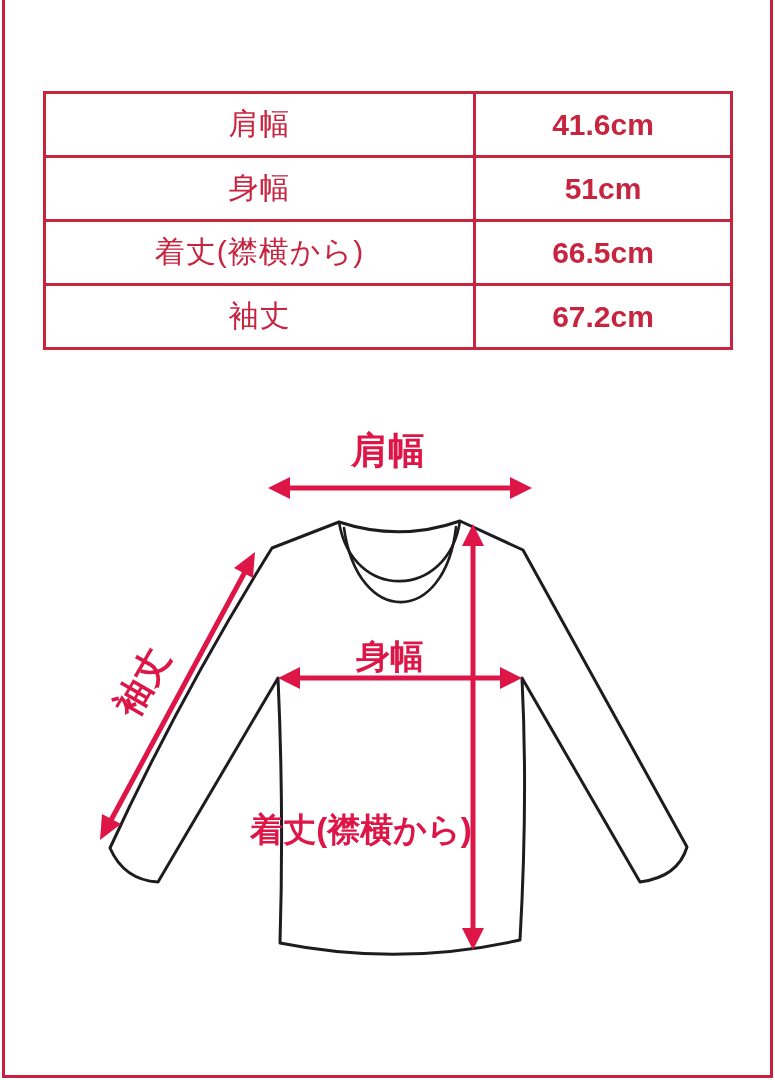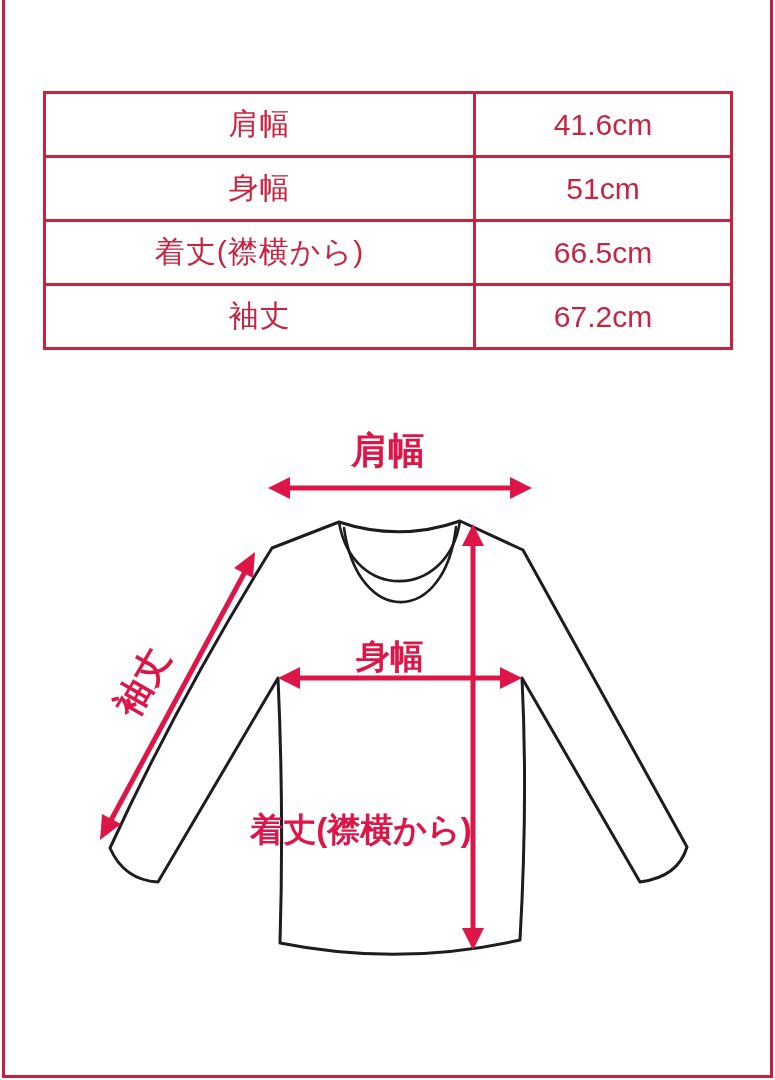--- a/index.html
+++ b/index.html
@@ -32,21 +32,21 @@
   }
   table.size-table td{
     border:3px solid var(--table_red);
     text-align:center;
     vertical-align:middle;
     color:var(--table_red);
     font-size:30px;
     background:#fff;
   }
   td.m-label{width:425px;font-weight:400;letter-spacing:1px;}
-  td.m-value{font-weight:400;margin-left:42px;}
+  td.m-value{font-weight:700;margin-left:42px;}
   svg.diagram{
     position:absolute;
     left:0;top:400px;
     width:775px;height:600px;
   }
   .shirt{
     fill:#ffffff;
     stroke:var(--outline_dark);
     stroke-width:3;
     stroke-linejoin:round;

